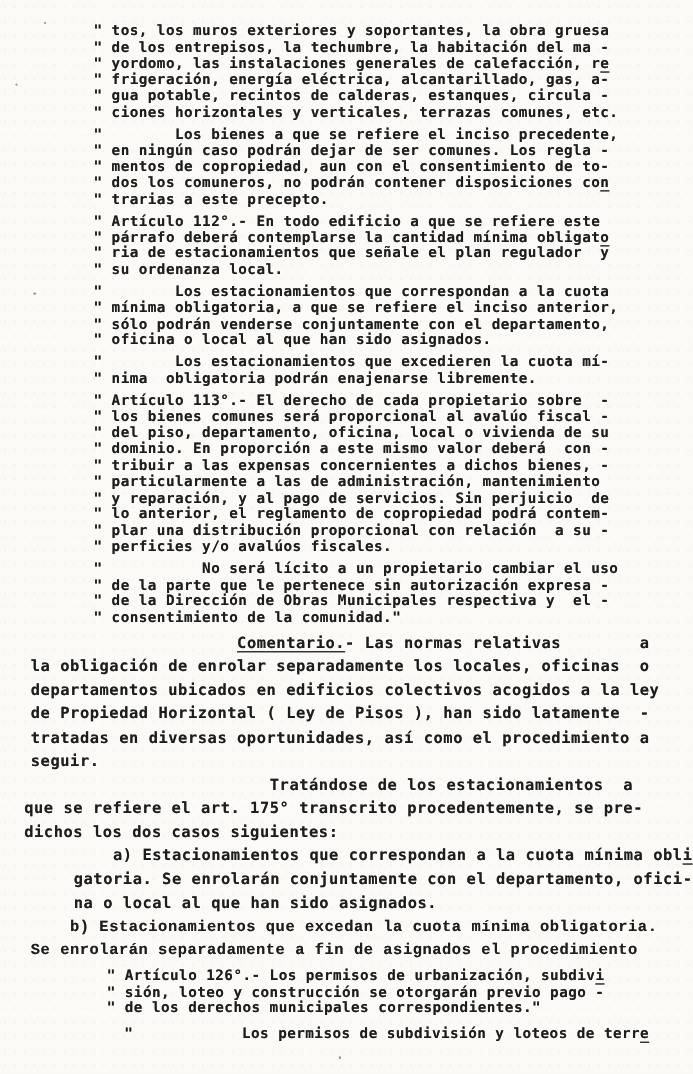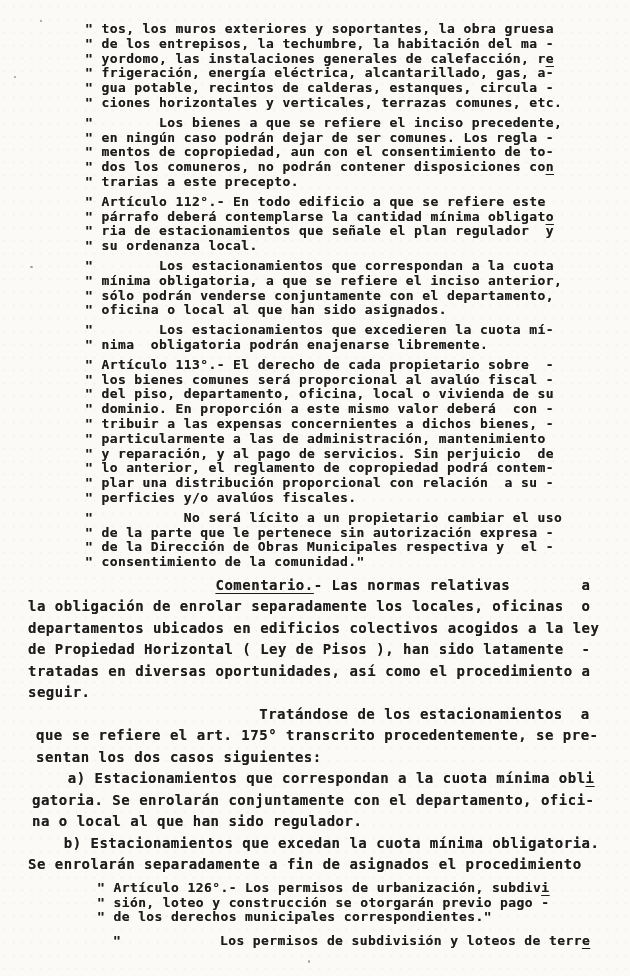--- a/index.html
+++ b/index.html
@@ -42,23 +42,23 @@
 <div class="page">
   <div id="doc-root">
       <div class="block quoted" style="padding-left: 85px;"><div class="line"><span>" tos, los muros exteriores y soportantes, la obra gruesa</span></div><div class="line"><span>" de los entrepisos, la techumbre, la habitación del ma -</span></div><div class="line"><span>" yordomo, las instalaciones generales de calefacción, r</span><span class="u">e</span></div><div class="line"><span>" frigeración, energía eléctrica, alcantarillado, gas, a-</span></div><div class="line"><span>" gua potable, recintos de calderas, estanques, circula -</span></div><div class="line"><span>" ciones horizontales y verticales, terrazas comunes, etc.</span></div></div>
       <div class="block quoted" style="padding-left: 85px;"><div class="line"><span>"        Los bienes a que se refiere el inciso precedente,</span></div><div class="line"><span>" en ningún caso podrán dejar de ser comunes. Los regla -</span></div><div class="line"><span>" mentos de copropiedad, aun con el consentimiento de to-</span></div><div class="line"><span>" dos los comuneros, no podrán contener disposiciones co</span><span class="u">n</span></div><div class="line"><span>" trarias a este precepto.</span></div></div>
       <div class="block quoted" style="padding-left: 85px;"><div class="line"><span>" Artículo 112°.- En todo edificio a que se refiere este</span></div><div class="line"><span>" párrafo deberá contemplarse la cantidad mínima obligat</span><span class="u">o</span></div><div class="line"><span>" ria de estacionamientos que señale el plan regulador  y</span></div><div class="line"><span>" su ordenanza local.</span></div></div>
       <div class="block quoted" style="padding-left: 85px;"><div class="line"><span>"        Los estacionamientos que correspondan a la cuota</span></div><div class="line"><span>" mínima obligatoria, a que se refiere el inciso anterior,</span></div><div class="line"><span>" sólo podrán venderse conjuntamente con el departamento,</span></div><div class="line"><span>" oficina o local al que han sido asignados.</span></div></div>
       <div class="block quoted" style="padding-left: 85px;"><div class="line"><span>"        Los estacionamientos que excedieren la cuota mí-</span></div><div class="line"><span>" nima  obligatoria podrán enajenarse libremente.</span></div></div>
       <div class="block quoted" style="padding-left: 85px;"><div class="line"><span>" Artículo 113°.- El derecho de cada propietario sobre  -</span></div><div class="line"><span>" los bienes comunes será proporcional al avalúo fiscal -</span></div><div class="line"><span>" del piso, departamento, oficina, local o vivienda de su</span></div><div class="line"><span>" dominio. En proporción a este mismo valor deberá  con -</span></div><div class="line"><span>" tribuir a las expensas concernientes a dichos bienes, -</span></div><div class="line"><span>" particularmente a las de administración, mantenimiento</span></div><div class="line"><span>" y reparación, y al pago de servicios. Sin perjuicio  de</span></div><div class="line"><span>" lo anterior, el reglamento de copropiedad podrá contem-</span></div><div class="line"><span>" plar una distribución proporcional con relación  a su -</span></div><div class="line"><span>" perficies y/o avalúos fiscales.</span></div></div>
       <div class="block quoted" style="padding-left: 85px;"><div class="line"><span>"           No será lícito a un propietario cambiar el uso</span></div><div class="line"><span>" de la parte que le pertenece sin autorización expresa -</span></div><div class="line"><span>" de la Dirección de Obras Municipales respectiva y  el -</span></div><div class="line"><span>" consentimiento de la comunidad."</span></div></div>
       <div class="block para" style="padding-left: 28px; margin-top: 2px;"><div class="line"><span>                     </span><span class="u">Comentario.</span><span>- Las normas relativas        a</span></div><div class="line"><span>la obligación de enrolar separadamente los locales, oficinas  o</span></div><div class="line"><span>departamentos ubicados en edificios colectivos acogidos a la ley</span></div><div class="line"><span>de Propiedad Horizontal ( Ley de Pisos ), han sido latamente  -</span></div><div class="line"><span>tratadas en diversas oportunidades, así como el procedimiento a</span></div><div class="line"><span>seguir.</span></div></div>
-      <div class="block para" style="padding-left: 36px;"><div class="line"><span>                         Tratándose de los estacionamientos  a</span></div><div class="line"><span>que se refiere el art. 175° transcrito procedentemente, se pre-</span></div><div class="line"><span>sentan los dos casos siguientes:</span></div></div>
-      <div class="block para" style="padding-left: 32px;"><div class="line"><span>    a) Estacionamientos que correspondan a la cuota mínima obl</span><span class="u">i</span></div><div class="line"><span>gatoria. Se enrolarán conjuntamente con el departamento, ofici-</span></div><div class="line"><span>na o local al que han sido regulador.</span></div></div>
-      <div class="block para" style="padding-left: 28px;"><div class="line"><span>    b) Estacionamientos que excedan la cuota mínima obligatoria.</span></div><div class="line"><span>Se enrolarán separadamente a fin de asignados el procedimiento</span></div></div>
+      <div class="block para" style="padding-left: 22px;"><div class="line"><span>                         Tratándose de los estacionamientos  a</span></div><div class="line"><span>que se refiere el art. 175° transcrito procedentemente, se pre-</span></div><div class="line"><span>dichos los dos casos siguientes:</span></div></div>
+      <div class="block para" style="padding-left: 44px; margin-left: 23px;"><div class="line"><span>    a) Estacionamientos que correspondan a la cuota mínima obl</span><span class="u">i</span></div><div class="line"><span>gatoria. Se enrolarán conjuntamente con el departamento, ofici-</span></div><div class="line"><span>na o local al que han sido asignados.</span></div></div>
+      <div class="block para" style="padding-left: 28px; font-family: Liberation Mono, monospace;"><div class="line"><span>    b) Estacionamientos que excedan la cuota mínima obligatoria.</span></div><div class="line"><span>Se enrolarán separadamente a fin de asignados el procedimiento</span></div></div>
       <div class="block quoted" style="padding-left: 97px; margin-top: 5px;"><div class="line"><span>" Artículo 126°.- Los permisos de urbanización, subdiv</span><span class="u">i</span></div><div class="line"><span>" sión, loteo y construcción se otorgarán previo pago -</span></div><div class="line"><span>" de los derechos municipales correspondientes."</span></div></div>
       <div class="block quoted" style="padding-left: 113px; margin-top: 9px;"><div class="line"><span>"            Los permisos de subdivisión y loteos de terr</span><span class="u">e</span></div></div>
     </div>
   <div class="artifact" style="left:40px;top:20px;width:2px;height:2px;"></div>
   <div class="artifact" style="left:14px;top:76px;width:2px;height:2px;"></div>
   <div class="artifact" style="left:30px;top:266px;width:3px;height:2px;"></div>
   <div class="artifact" style="left:308px;top:960px;width:2px;height:3px;"></div>
 </div>
 
 </body></html>

